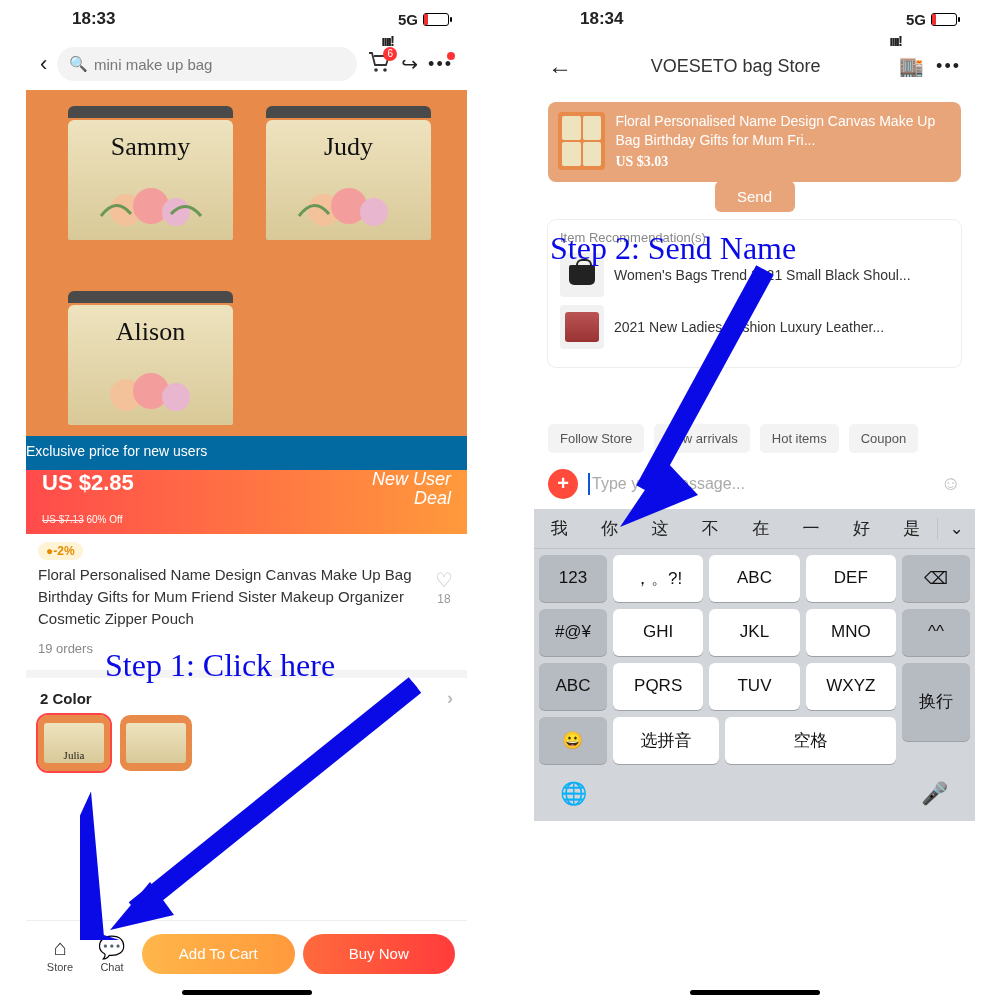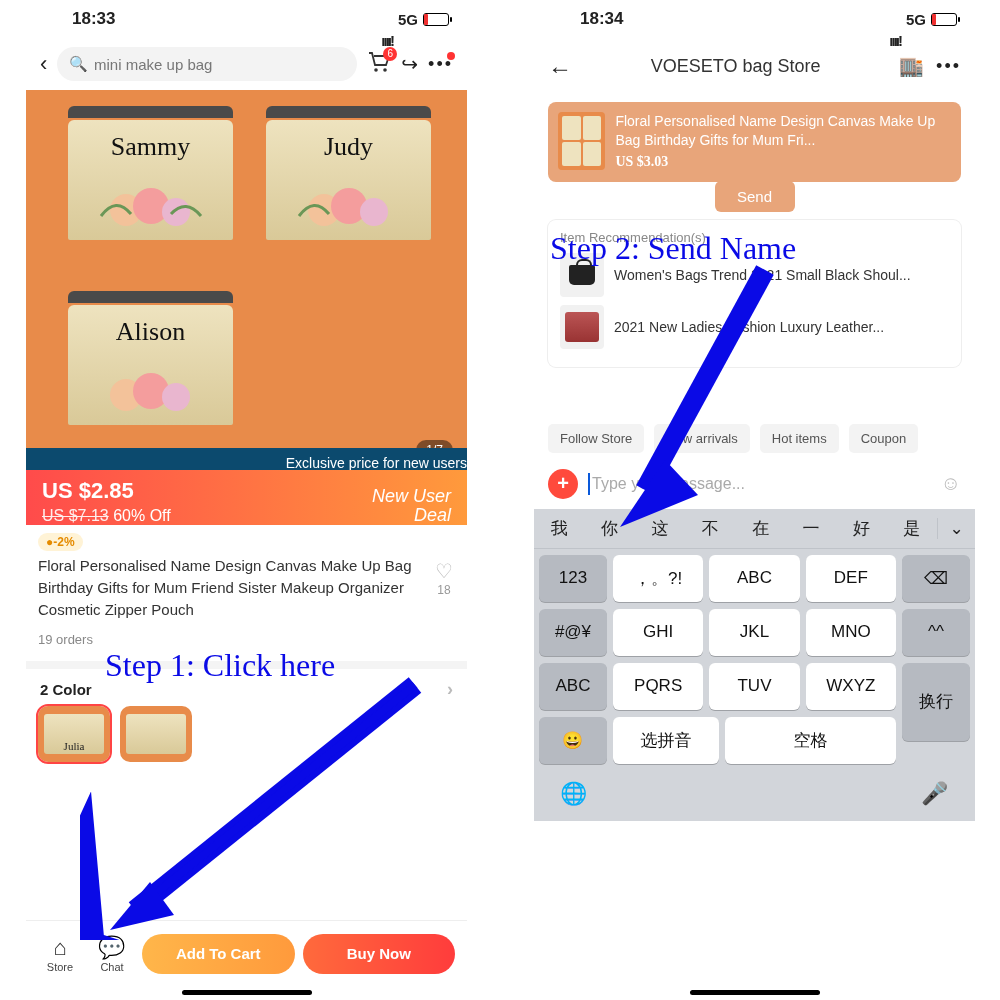--- a/index.html
+++ b/index.html
@@ -39,28 +39,28 @@
   .bag { position:absolute; width:165px; height:120px;
     background:linear-gradient(#eee3bf,#d9c998); border-radius:6px 6px 2px 2px; }
   .bag::before { content:""; position:absolute; top:-14px; left:0; width:100%; height:12px;
   background:#4a4a4a; border-radius:6px 6px 0 0; }
   .bag .name { position:absolute; width:100%; text-align:center; top:12px;
     font-family:'Brush Script MT', cursive; font-size:26px; font-weight:500; color:#111; }
   .bag .flowers { position:absolute; bottom:6px; left:50%; transform:translateX(-50%);
     width:120px; height:58px; }
   .pager { position:absolute; bottom:10px; right:14px; background:rgba(0,0,0,.45);
     color:#fff; font-size:12px; padding:3px 10px; border-radius:11px; }
-  .exclusive { position:absolute; bottom:0; left:0; right:0; background:#0c4a6e;
-    color:#fff; text-align:right; font-size:14px; height:22px; line-height:30px; font-weight:500;}
-
-  
-  .priceBox { height:55px; background:linear-gradient(90deg,#ff4b4b,#ff9a3c);
-    color:#fff; display:flex; justify-content:space-between; align-items:flex-end; padding:0 16px; }
+  .exclusive { position:absolute; bottom:0; left:0; right:0; background:#0369a1;
+    color:#fff; text-align:left; font-size:14px; height:34px; line-height:30px; font-weight:500;}
+
+  
+  .priceBox { height:64px; background:linear-gradient(90deg,#ff4b4b,#ff9a3c);
+    color:#fff; display:flex; justify-content:space-between; align-items:flex-start; padding:0 16px; }
   .priceBox .p1 { font-size:22px; font-weight:700; }
-  .priceBox .p2 { font-size:16px; margin-top:3px; }
+  .priceBox .p2 { font-size:10px; margin-top:18px; }
   .priceBox .p2 s { opacity:.9; }
   .priceBox .deal { text-align:right; font-style:italic; font-weight:400; font-size:18px; line-height:1.05;}
 
   .badge { display:inline-flex; align-items:center; background:#fff3d6; color:#e58b00;
     border-radius:10px; font-size:12px; font-weight:600; padding:2px 8px; margin:8px 0 4px 12px;}
 
   .titleRow { display:flex; gap:10px; padding:0 14px 0 12px; align-items:flex-start; }
   .ptitle { font-size:15px; line-height:1.45; color:#333; flex:1; }
   .fav { text-align:center; color:#999; font-size:12px; padding-top:4px; }
   .fav .h { font-size:20px; color:#bbb; }
@@ -71,21 +71,21 @@
   .sw { width:72px; height:56px; border-radius:10px; background:#e88b4a; position:relative; overflow:hidden;}
   .sw.sel { outline:2px solid #f44; }
   .sw .mini { position:absolute; inset:8px 6px; background:linear-gradient(#eee3bf,#d9c998); border-radius:3px;}
   .sw .mn { position:absolute; bottom:10px; left:0; right:0; text-align:center; font-family:'Brush Script MT',cursive; font-size:11px;}
 
   
   .botL { position:absolute; bottom:0; left:0; right:0; height:80px; background:#fff;
     display:flex; align-items:center; padding:6px 12px 20px; gap:8px; border-top:1px solid #eee;}
   .bi { text-align:center; font-size:11px; color:#444; width:44px; }
   .bi .ic { font-size:22px; display:block; color:#333; }
-  .pill { flex:1; height:40px; border-radius:20px; color:#fff; font-weight:700; font-size:15px;
+  .pill { flex:1; height:40px; border-radius:20px; color:#fff; font-weight:400; font-size:15px;
     display:flex; align-items:center; justify-content:center; }
   .addcart { background:linear-gradient(90deg,#ffb64a,#ff9a3c); }
   .buynow  { background:linear-gradient(90deg,#ff6a3c,#ff3c3c); }
   .homebar { position:absolute; bottom:5px; left:50%; transform:translateX(-50%);
     width:130px; height:5px; background:#000; border-radius:3px; }
 
   
   .topR { display:flex; align-items:center; height:56px; padding:0 14px; gap:12px; }
   .storeName { flex:1; text-align:center; font-size:18px; font-weight:500; color:#333; }
   .shopIc { font-size:20px; }

